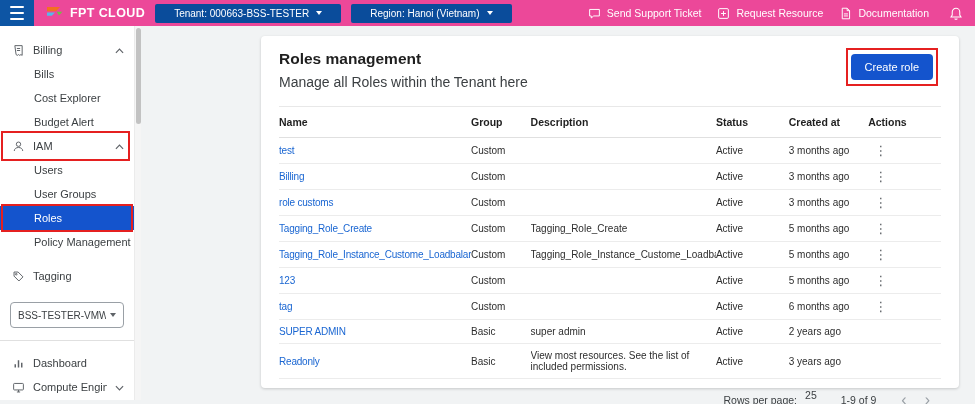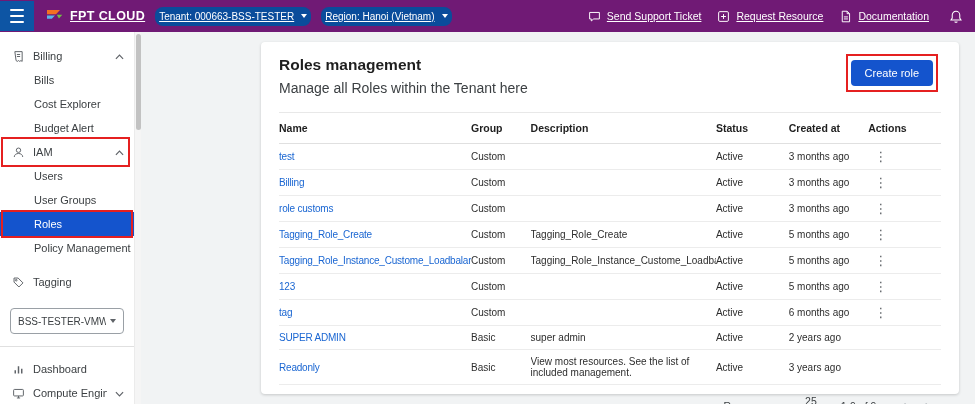--- a/index.html
+++ b/index.html
@@ -1,25 +1,25 @@
 <!DOCTYPE html>
 <html><head>
 <meta charset="utf-8">
 <style>
   * { box-sizing: border-box; margin: 0; padding: 0; }
   html,body { width: 975px; height: 404px; overflow: hidden; }
   body { font-family: "Liberation Sans", sans-serif; background: #f1f3f4; color: #202124; }
 
   
-  .topbar { height: 32px; background: #701a75; display: flex; align-items: center; color: #fff; text-decoration: underline; }
+  .topbar { height: 26px; background: #ec4899; display: flex; align-items: center; color: #fff; }
   .burger { width: 34px; height: 30px; background: #0d55a4; display: flex; flex-direction: column; align-items: center; justify-content: center; cursor: pointer; flex: 0 0 auto; }
   .burger span { display: block; width: 14px; height: 2px; background: #fff; margin: 2px 0; border-radius: 1px; }
   .brand { display: flex; align-items: center; gap: 6px; margin-left: 12px; }
   .brand-text { font-weight: bold; font-size: 12.5px; letter-spacing: .4px; white-space: nowrap; }
-  .pill { background: #0a4c9b; border-radius: 8px; padding: 4px 4px; font-size: 10px; display: flex; align-items: center; gap: 7px; margin-left: 10px; cursor: pointer; white-space: nowrap; }
+  .pill { background: #0a4c9b; border-radius: 2px; padding: 4px 19px; font-size: 10px; display: flex; align-items: center; gap: 7px; margin-left: 10px; cursor: pointer; white-space: nowrap; }
   .pill:first-of-type { margin-left: 26px; }
   .caret-down-w { width: 0; height: 0; border-left: 3.5px solid transparent; border-right: 3.5px solid transparent; border-top: 4px solid #fff; }
   .top-right { margin-left: auto; display: flex; align-items: center; gap: 16px; margin-right: 12px; }
   .top-link { display: flex; align-items: center; gap: 6px; font-size: 10.5px; cursor: pointer; white-space: nowrap; }
   .bell-wrap { margin-left: 4px; cursor: pointer; display: flex; align-items: center; }
 
   
   .page-body { display: flex; height: 374px; }
 
   
@@ -328,21 +328,21 @@
     <td>Basic</td>
     <td>super admin</td>
     <td>Active</td>
     <td>2 years ago</td>
     <td></td>
   </tr>
 
   <tr>
     <td><a class="name-link">Readonly</a></td>
     <td>Basic</td>
-    <td>View most resources. See the list of included management.</td>
+    <td>View most resources. See the list of included permissions.</td>
     <td>Active</td>
     <td>3 years ago</td>
     <td></td>
   </tr>
 </tbody>
       </table>
 
       <div class="tfooter">
         <span>Rows per page:</span>
         <span class="rpp">

